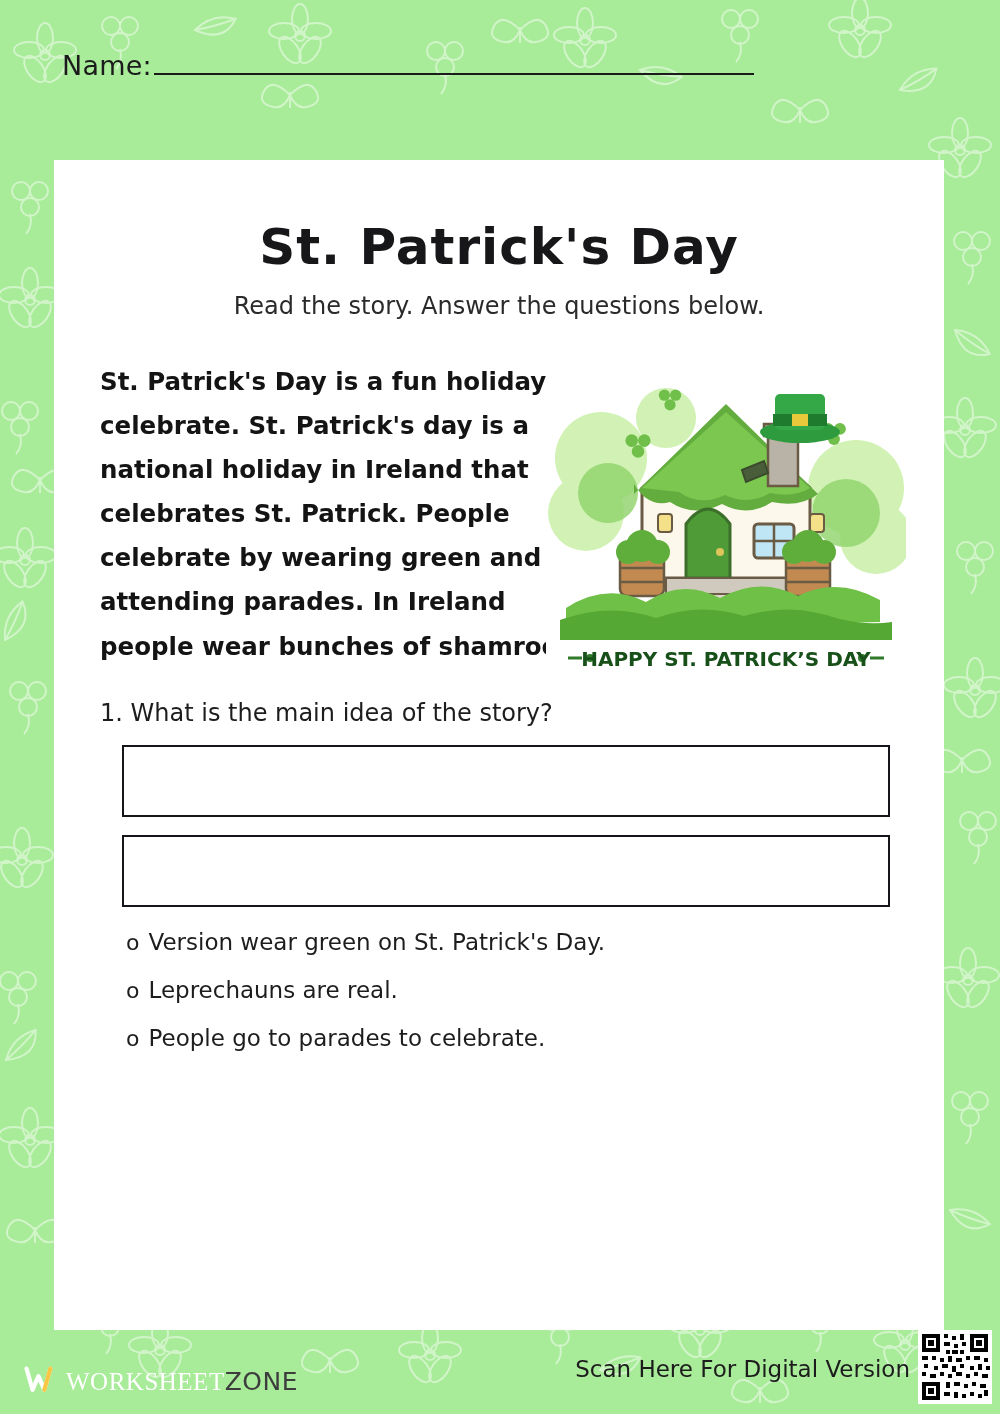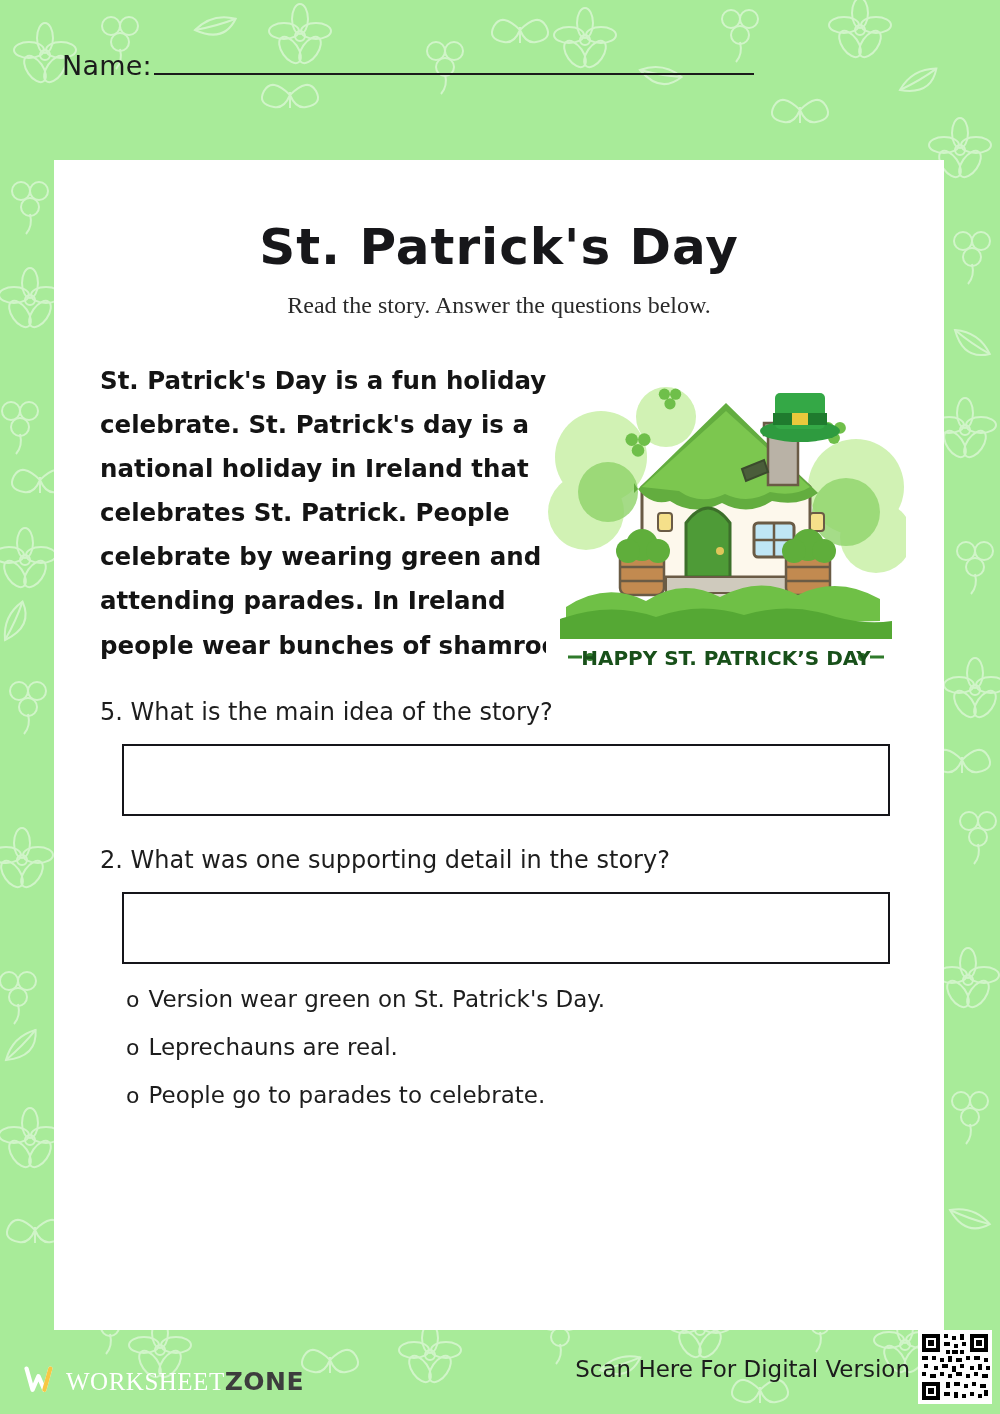--- a/index.html
+++ b/index.html
@@ -65,21 +65,20 @@
     color: #17171a;
     margin-top: 58px;
     font-family: "DejaVu Sans", sans-serif;
     letter-spacing: 1px;
   }
   .subtitle {
     text-align: center;
     font-size: 24px;
     color: #2a2a2a;
     margin-top: 16px;
-    font-family: Liberation Serif, serif;
   }
 
   
   .story-wrap {
     position: relative;
     margin: 40px 46px 0 46px;
   }
   .story-text {
     font-size: 24.5px;
     font-weight: bold;
@@ -151,21 +150,21 @@
     width: 34px;
     height: 30px;
     margin-right: 8px;
   }
   .brand-text {
     font-size: 25px;
     color: #ffffff;
     letter-spacing: 0.5px;
     font-family: "DejaVu Sans", sans-serif;
   }
-  .brand-text .zone { color: #3d3d3d; font-weight: bold; }
+  .brand-text .zone { color: #3d3d3d; font-weight: normal; }
   .brand-text .ws { font-weight: normal; font-family: Liberation Serif, serif; }
 
   .scan-text {
     position: absolute;
     right: 90px;
     bottom: 32px;
     font-size: 23px;
     color: #1c1c1c;
   }
   .qr {
@@ -371,24 +370,23 @@
         <g>
           <path d="M22 320 h14 M324 320 h14" stroke="#2f7a2b" stroke-width="3"></path>
           <circle cx="44" cy="320" r="4" fill="#2f7a2b"></circle>
           <circle cx="316" cy="320" r="4" fill="#2f7a2b"></circle>
           <text x="180" y="328" text-anchor="middle" font-family="DejaVu Sans, sans-serif" font-size="20" font-weight="bold" fill="#18501a">HAPPY ST. PATRICK’S DAY</text>
         </g>
       </svg>
     </div>
   </div>
 
-  <div class="q q1">5. What is the main idea of the story?</div>
+  <div class="q q1">1. What is the main idea of the story?</div>
   <div class="answer-box"></div>
 
-  <div class="q q2">2. What was one supporting detail in the story?</div>
   <div class="answer-box"></div>
 
   <div class="options">
     <div class="option">
       <span class="bullet">o</span>
       <span>Version wear green on St. Patrick's Day.</span>
     </div>
     <div class="option">
       <span class="bullet">o</span>
       <span>Leprechauns are real.</span>

